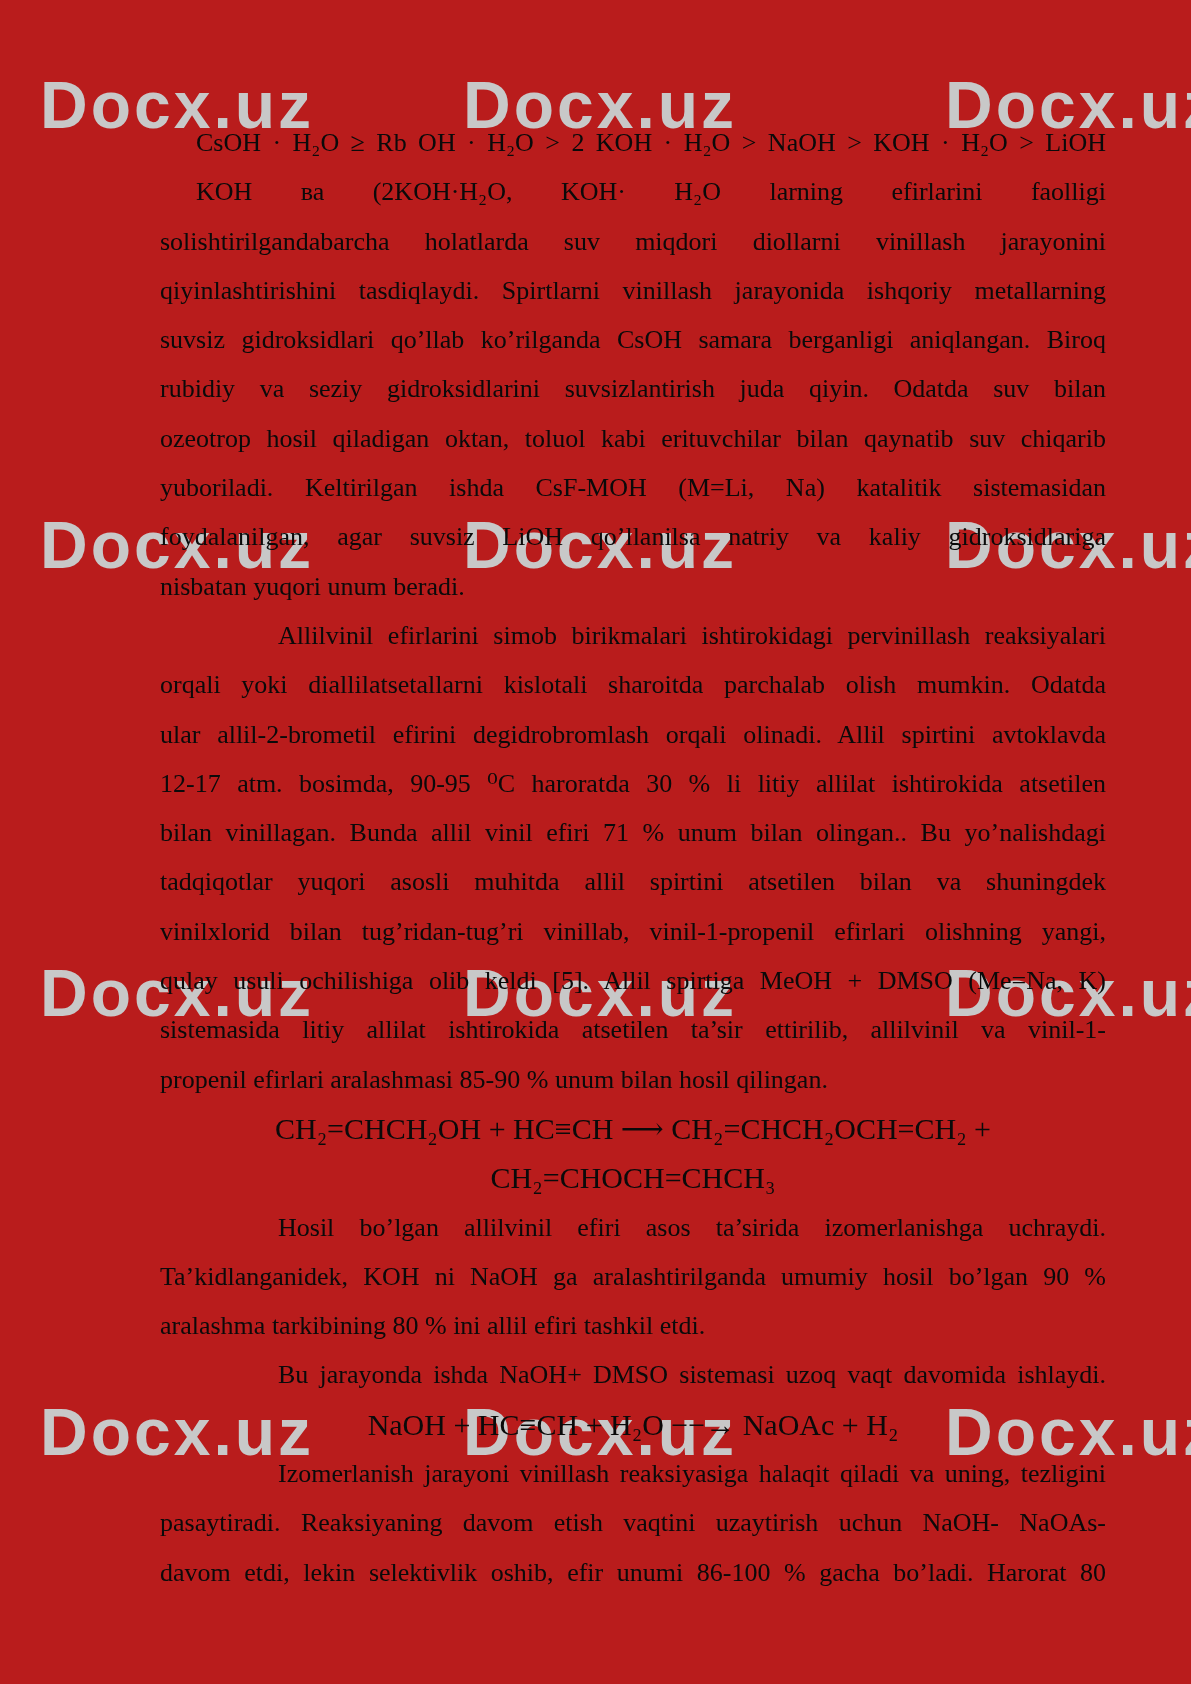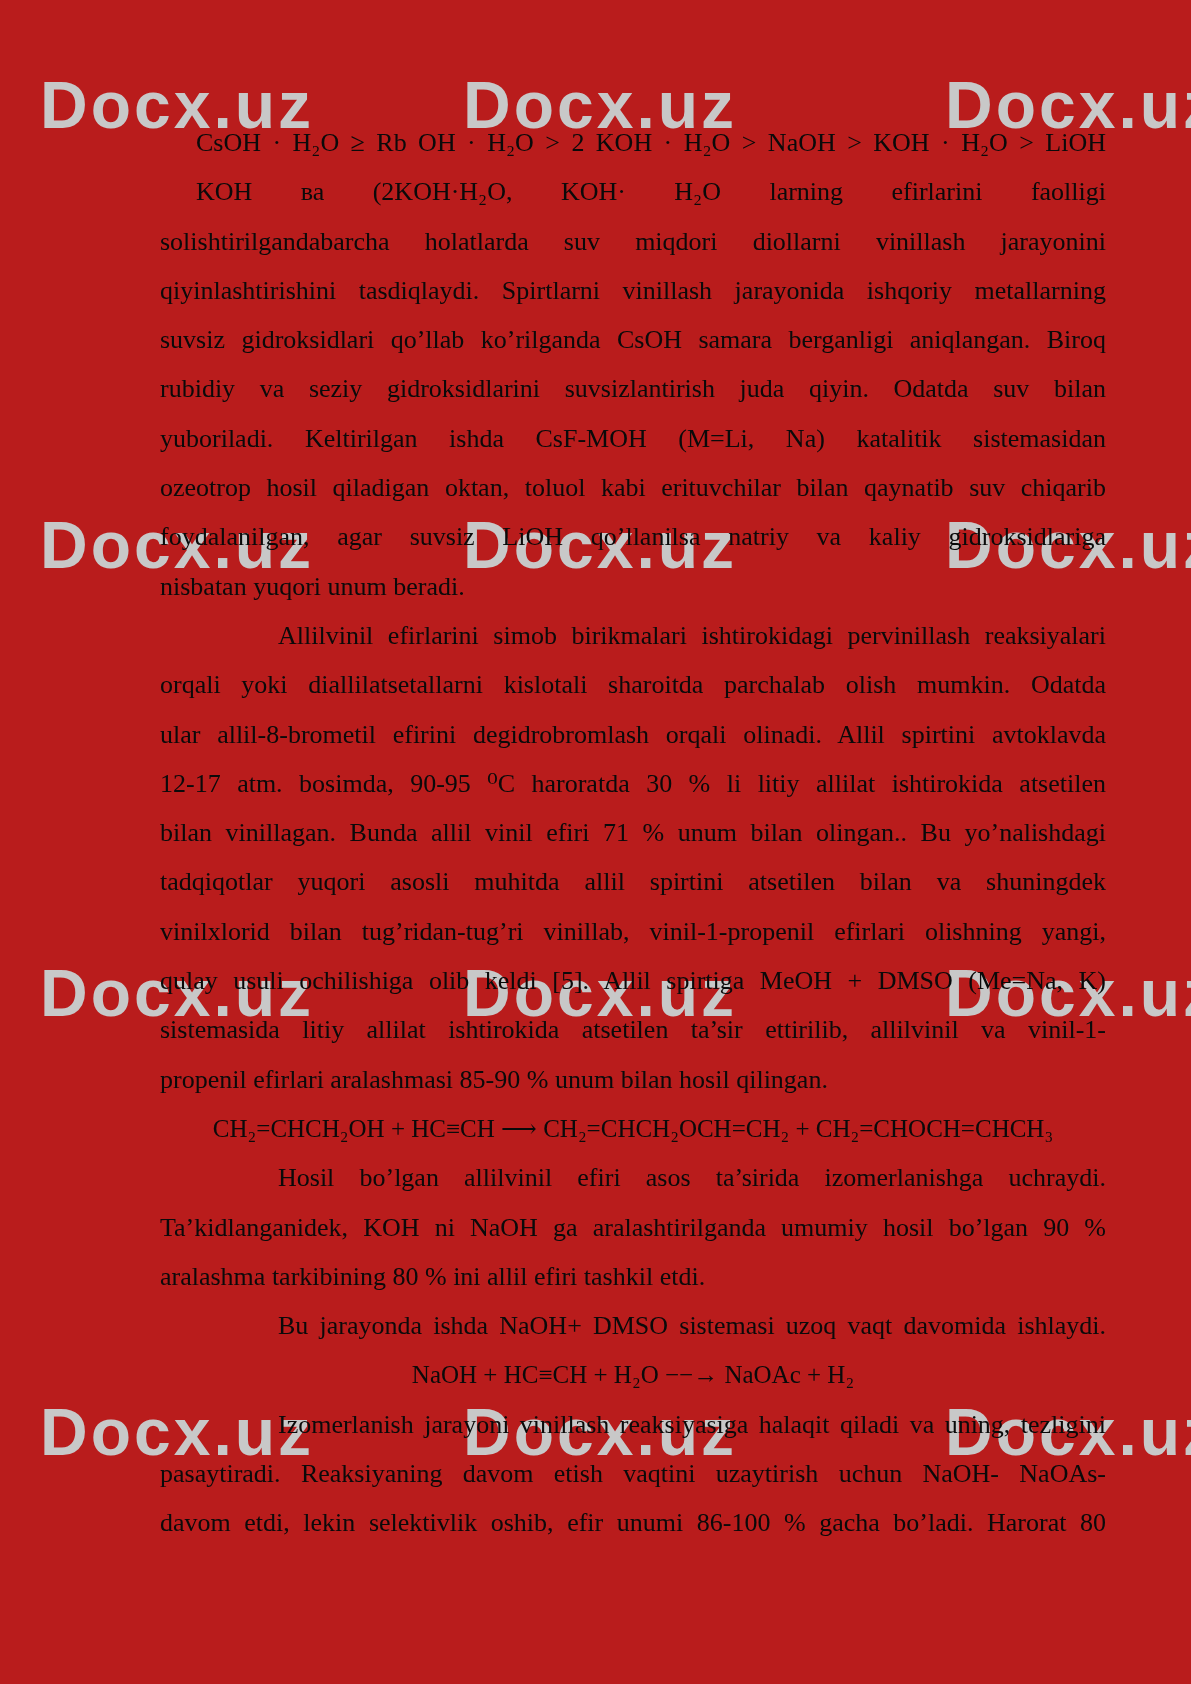--- a/index.html
+++ b/index.html
@@ -39,21 +39,21 @@
     left: 160px;
     top: 118px;
     width: 946px;
     font-size: 26px;
     line-height: 49.3px;
   }
   .line { text-align: justify; text-align-last: auto; }
   .jl   { text-align-last: justify; }
   .ind    { text-indent: 118px; }
   .ind-sm { text-indent: 36px; }
-  .eq   { text-align: right; text-align-last: center; font-size: 25px; }
+  .eq   { text-align: center; text-align-last: center; font-size: 30px; }
 </style>
 </head>
 <body>
 
 <div class="page">
 
   <div class="wm-layer">
     <div class="wm r1 c1">Docx.uz</div>
     <div class="wm r1 c2">Docx.uz</div>
     <div class="wm r1 c3">Docx.uz</div>
@@ -71,30 +71,30 @@
   <div class="content">
 
     <div class="line jl ind-sm">CsOH · H₂O ≥ Rb OH · H₂O &gt; 2 KOH · H₂O &gt; NaOH &gt; KOH · H₂O &gt; LiOH</div>
 
     <div>
       <div class="line jl ind-sm">KOH ва (2KOH·H₂O, KOH· H₂O larning efirlarini faolligi</div>
       <div class="line jl">solishtirilgandabarcha holatlarda suv miqdori diollarni vinillash jarayonini</div>
       <div class="line jl">qiyinlashtirishini tasdiqlaydi. Spirtlarni vinillash jarayonida ishqoriy metallarning</div>
       <div class="line jl">suvsiz gidroksidlari qo’llab ko’rilganda CsOH samara berganligi aniqlangan. Biroq</div>
       <div class="line jl">rubidiy va seziy gidroksidlarini suvsizlantirish juda qiyin. Odatda suv bilan</div>
+      <div class="line jl">ozeotrop hosil qiladigan oktan, toluol kabi erituvchilar bilan qaynatib suv chiqarib</div>
       <div class="line jl">yuboriladi. Keltirilgan ishda CsF-MOH (M=Li, Na) katalitik sistemasidan</div>
-      <div class="line jl">ozeotrop hosil qiladigan oktan, toluol kabi erituvchilar bilan qaynatib suv chiqarib</div>
       <div class="line jl">foydalanilgan, agar suvsiz LiOH qo’llanilsa natriy va kaliy gidroksidlariga</div>
       <div class="line">nisbatan yuqori unum beradi.</div>
     </div>
 
     <div>
       <div class="line jl ind">Allilvinil efirlarini simob birikmalari ishtirokidagi pervinillash reaksiyalari</div>
       <div class="line jl">orqali yoki diallilatsetallarni kislotali sharoitda parchalab olish mumkin. Odatda</div>
-      <div class="line jl">ular allil-8-brometil efirini degidrobromlash orqali olinadi. Allil spirtini avtoklavda</div>
+      <div class="line jl">ular allil-2-brometil efirini degidrobromlash orqali olinadi. Allil spirtini avtoklavda</div>
       <div class="line jl">12-17 atm. bosimda, 90-95 ⁰C haroratda 30 % li litiy allilat ishtirokida atsetilen</div>
       <div class="line jl">bilan vinillagan. Bunda allil vinil efiri 71 % unum bilan olingan.. Bu yo’nalishdagi</div>
       <div class="line jl">tadqiqotlar yuqori asosli muhitda allil spirtini atsetilen bilan va shuningdek</div>
       <div class="line jl">vinilxlorid bilan tug’ridan-tug’ri vinillab, vinil-1-propenil efirlari olishning yangi,</div>
       <div class="line jl">qulay usuli ochilishiga olib keldi [5]. Allil spirtiga MeOH + DMSO (Me=Na, K)</div>
       <div class="line jl">sistemasida litiy allilat ishtirokida atsetilen ta’sir ettirilib, allilvinil va vinil-1-</div>
       <div class="line">propenil efirlari aralashmasi 85-90 % unum bilan hosil qilingan.</div>
     </div>
 
     <div class="line eq">CH₂=CHCH₂OH  +  HC≡CH ⟶ CH₂=CHCH₂OCH=CH₂  +  CH₂=CHOCH=CHCH₃</div>

